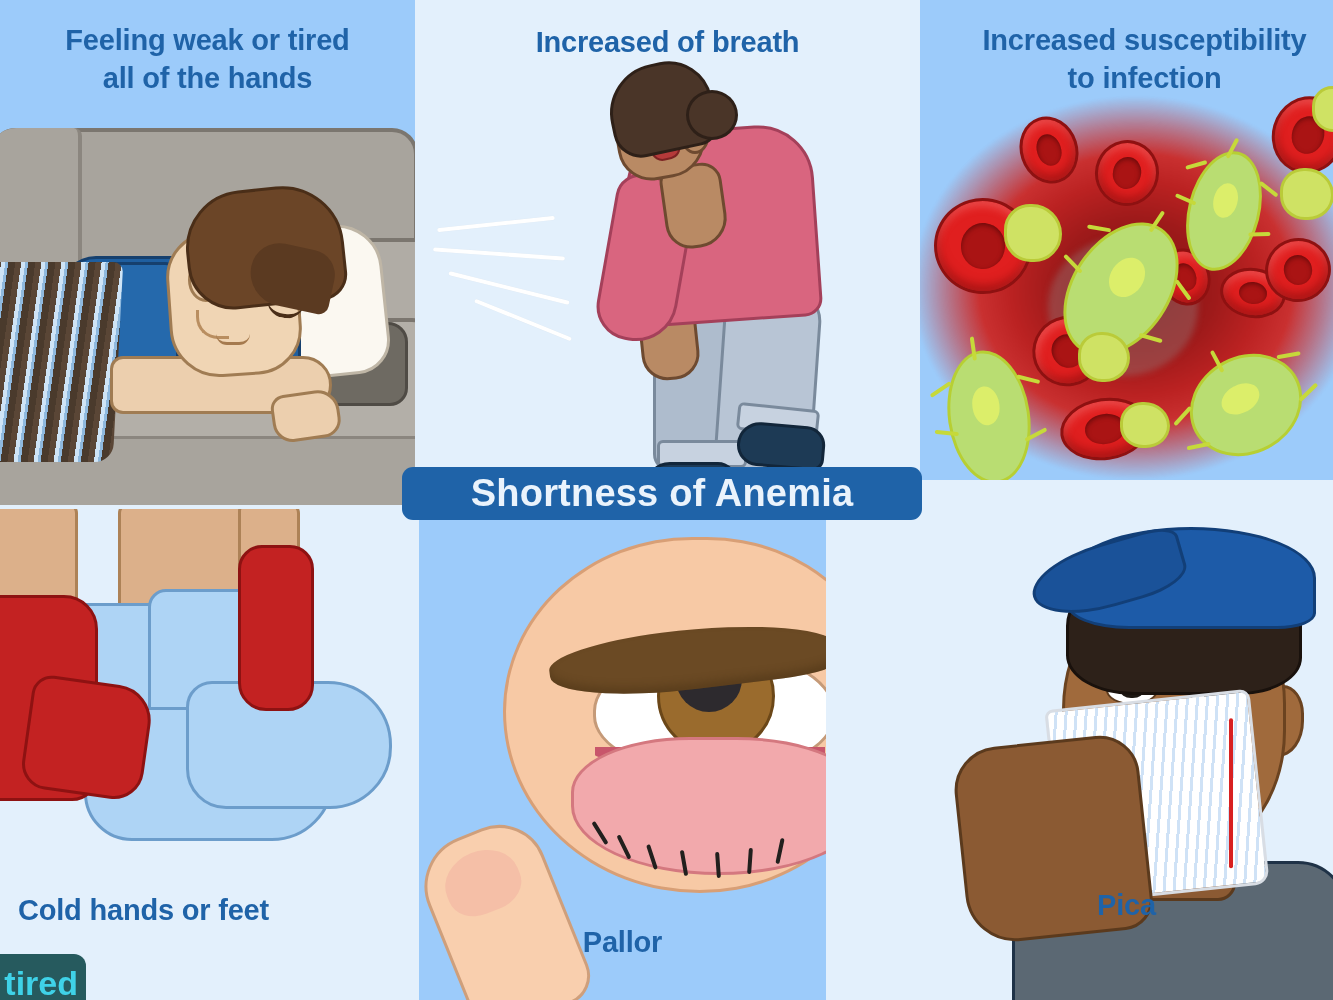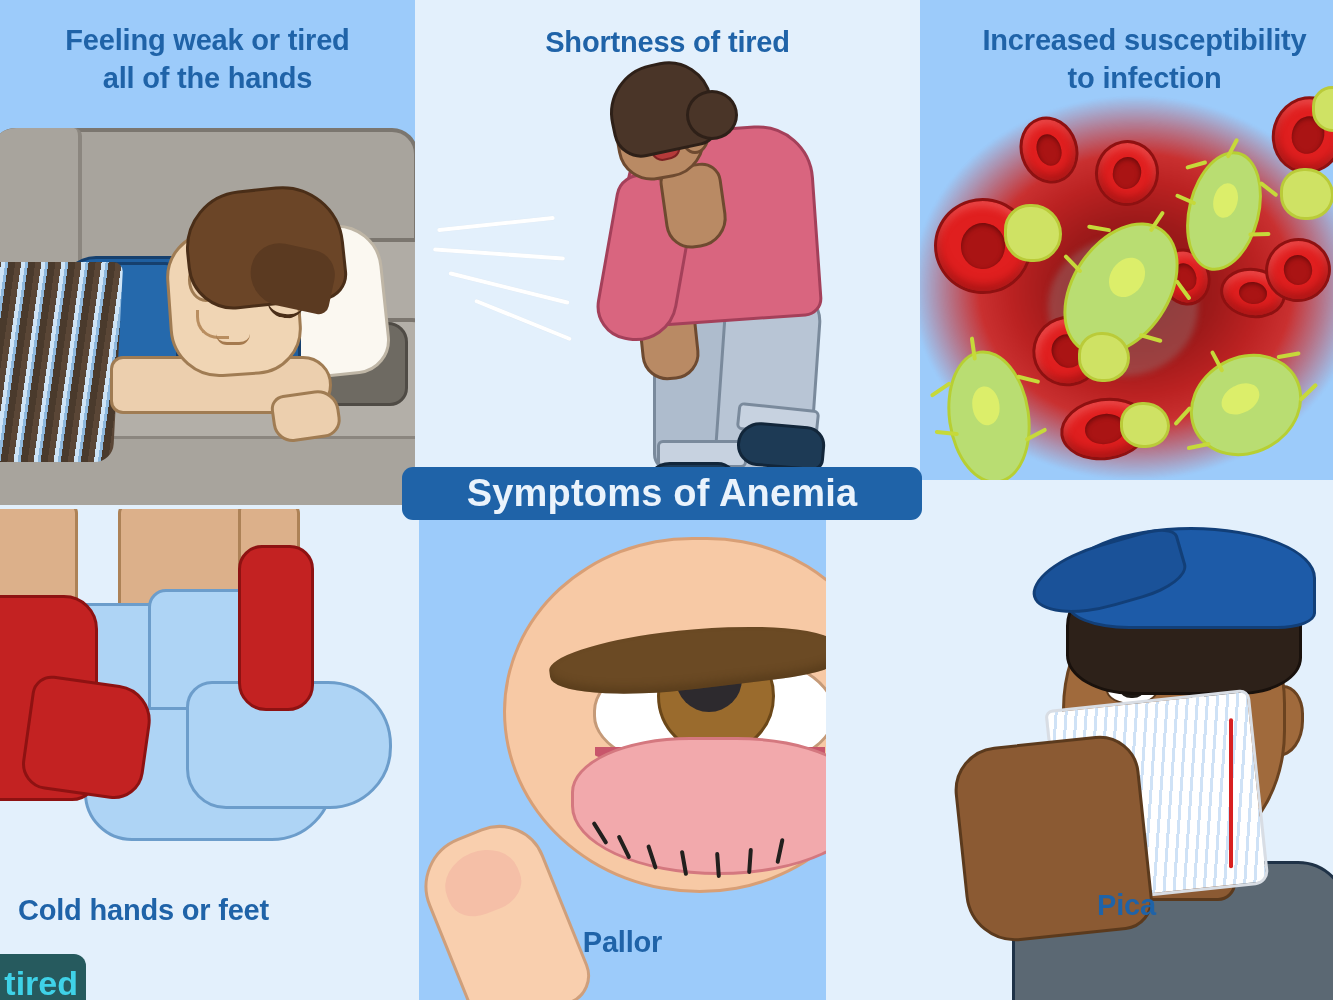--- a/index.html
+++ b/index.html
@@ -251,21 +251,21 @@
       <div class="sb-neckhand"></div>
       <div class="sb-face"></div>
       <div class="sb-ear"></div>
       <div class="sb-brow"></div>
       <div class="sb-eye"></div>
       <div class="sb-mouth"></div>
       <div class="sb-hair"></div>
       <div class="sb-bun"></div>
     </div>
     <div class="cap cap-tc">
-      <div>Shortness of tired</div>
+      <div>Increased of breath</div>
     </div>
   </div>
 
   <div class="panel p-tr">
     <div>
       <div class="blood-bg"></div>
       <div class="nucleus" style="left:128px;top:238px;width:150px;height:138px;"></div>
 
       <div class="rbc" style="left:100px;top:116px;width:52px;height:62px;transform:rotate(-18deg);"></div>
       <div class="rbc" style="left:175px;top:140px;width:58px;height:60px;transform:rotate(12deg);"></div>
@@ -392,16 +392,16 @@
         <div class="pc-redline"></div>
       </div>
       <div class="pc-hand"></div>
     </div>
     <div class="cap cap-br">
       <div>Pica</div>
     </div>
   </div>
 
   <div class="banner">
-    <span>Symptoms of Anemia</span>
+    <span>Shortness of Anemia</span>
   </div>
 
 </div>
 
 </body></html>

